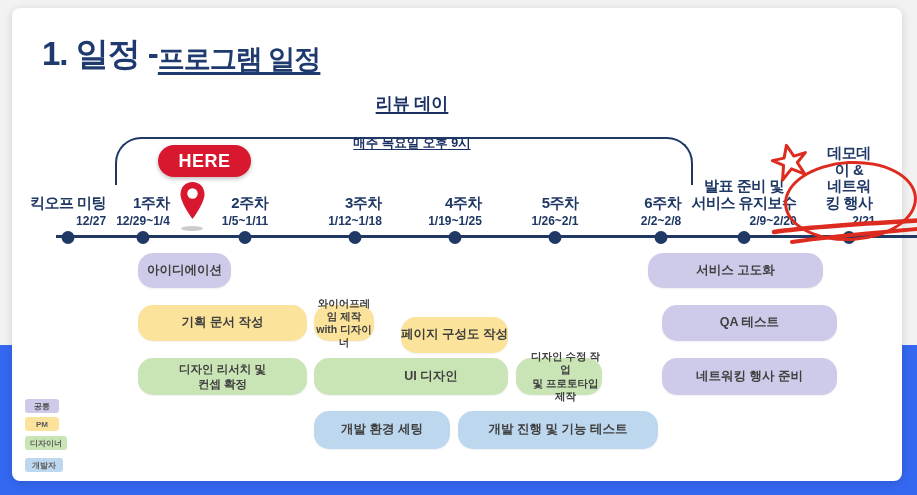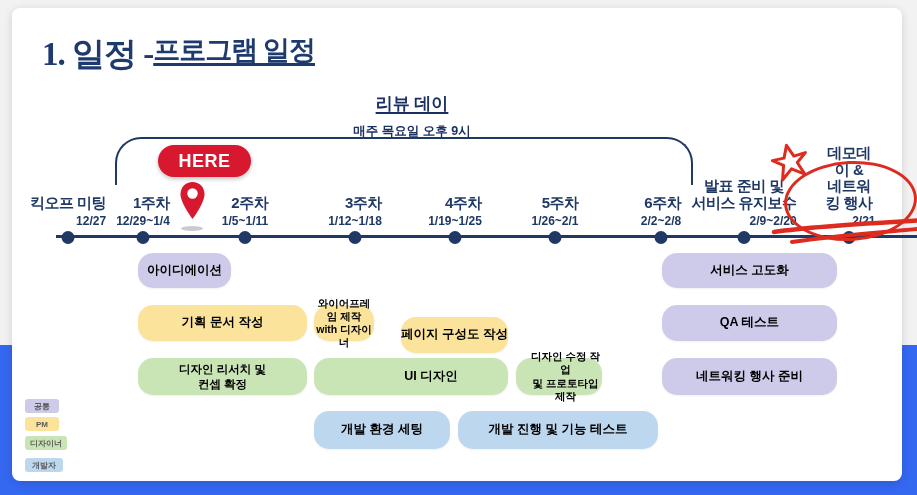--- a/index.html
+++ b/index.html
@@ -8,27 +8,27 @@
     font-family:"Liberation Sans","DejaVu Sans",sans-serif;
     background:linear-gradient(to bottom,#f2f2f3 0,#f2f2f3 345px,#3468f1 345px,#3468f1 100%);
     position:relative;
   }
   .slide {
     position:absolute; left:12px; top:8px; width:890px; height:473px;
     background:#ffffff; border-radius:8px;
     box-shadow:0 2px 10px rgba(0,0,0,.14);
   }
   
-  .title-row { position:absolute; left:30px; top:24px; display:flex; align-items:flex-start; color:#1e3a6e; white-space:nowrap;font-family:Liberation Serif, serif; }
+  .title-row { position:absolute; left:30px; top:24px; display:flex; align-items:flex-end; color:#1e3a6e; white-space:nowrap; }
   .title-main { font-size:33px; font-weight:800; letter-spacing:-1px; }
   .title-sub  { font-size:27px; font-weight:800; letter-spacing:-1px; text-decoration:underline; text-decoration-thickness:2.5px; text-underline-offset:4px; }
   
   .review { position:absolute; left:250px; top:84px; width:300px; text-align:center; color:#1a2f62; }
   .review-title { font-size:17px; font-weight:800; text-decoration:underline; text-decoration-thickness:2px; text-underline-offset:3px; }
-  .review-sub { margin-top:8px; font-size:12.5px; font-weight:700; text-decoration:underline; text-underline-offset:2px; }
+  .review-sub { margin-top:20px; font-size:12.5px; font-weight:700; text-decoration:underline; text-underline-offset:2px; }
   
   .bracket { position:absolute; left:103px; top:129px; width:578px; height:48px;
     border:2.5px solid #1f3864; border-bottom:none; border-radius:26px 26px 0 0; }
   
   .here-pill { position:absolute; left:146px; top:137px; width:93px; height:32px;
     background:#d7182f; border-radius:17px; color:#fff; font-size:18px; font-weight:800;
     display:flex; align-items:center; justify-content:center; letter-spacing:.5px;
     box-shadow:0 2px 4px rgba(0,0,0,.25); z-index:5; }
   .pin { position:absolute; left:167px; top:173px; z-index:4; }
   .pin-shadow { position:absolute; left:169px; top:218px; width:22px; height:5px;
@@ -42,21 +42,21 @@
   .ms-date { font-size:12px; font-weight:600; margin-top:2px; }
   .dot { position:absolute; top:222.5px; width:13px; height:13px; background:#1f3864;
     border-radius:50%; transform:translateX(-50%); z-index:3; }
   
   .red-circle { position:absolute; left:772px; top:153px; width:133px; height:80px;
     border:3.5px solid #de2b20; border-radius:50%; transform:rotate(-3deg); z-index:6; }
   .red-star { position:absolute; left:757px; top:133px; z-index:6; }
   .red-scribble { position:absolute; left:758px; top:204px; z-index:6; }
   
   .bar { position:absolute; border-radius:15px; display:flex; align-items:center; justify-content:center;
-    text-align:center; color:#000000; font-size:12.5px; font-weight:600; line-height:1.25;
+    text-align:center; color:#404040; font-size:12.5px; font-weight:600; line-height:1.25;
     white-space:pre-line; box-shadow:0 1px 2px rgba(0,0,0,.06); }
   .bar.small { font-size:10.5px; }
   .c-common { background:#cdcbe9; }
   .c-pm     { background:#fbe39b; }
   .c-design { background:#c9e4b5; }
   .c-dev    { background:#bdd7ee; }
   
   .legend-chip { position:absolute; left:13px; height:14px; border-radius:3px;
     display:flex; align-items:center; justify-content:center;
     font-size:8px; font-weight:600; color:#5a5a5a; }
@@ -156,21 +156,21 @@
   <div class="bar c-pm small" style="left:302px; top:297px; width:60px; height:36px;">와이어프레임 제작
 with 디자이너</div>
   <div class="bar c-pm" style="left:389px; top:297px; width:107px; height:36px;margin-top:12px;">페이지 구성도 작성</div>
   <div class="bar c-design" style="left:126px; top:350px; width:169px; height:37px; font-size:11.5px;">디자인 리서치 및
 컨셉 확정</div>
   <div class="bar c-design" style="left:302px; top:350px; width:194px; height:37px;padding-left:40px;">UI 디자인</div>
   <div class="bar c-design small" style="left:504px; top:350px; width:86px; height:37px;padding-left:13px;">디자인 수정 작업
 및 프로토타입 제작</div>
   <div class="bar c-dev" style="left:302px; top:403px; width:136px; height:38px;">개발 환경 세팅</div>
   <div class="bar c-dev" style="left:446px; top:403px; width:200px; height:38px;">개발 진행 및 기능 테스트</div>
-  <div class="bar c-common" style="left:650px; top:245px; width:175px; height:35px;">서비스 고도화</div>
+  <div class="bar c-common" style="left:636px; top:245px; width:175px; height:35px;">서비스 고도화</div>
   <div class="bar c-common" style="left:650px; top:297px; width:175px; height:36px;">QA 테스트</div>
   <div class="bar c-common" style="left:650px; top:350px; width:175px; height:37px;">네트워킹 행사 준비</div>
 
   <div class="legend-chip c-common" style="top:391px; width:34px;">공통</div>
   <div class="legend-chip c-pm" style="top:409px; width:34px;">PM</div>
   <div class="legend-chip c-design" style="top:428px; width:42px;">디자이너</div>
   <div class="legend-chip c-dev" style="top:450px; width:38px;">개발자</div>
 
 </div>
 

